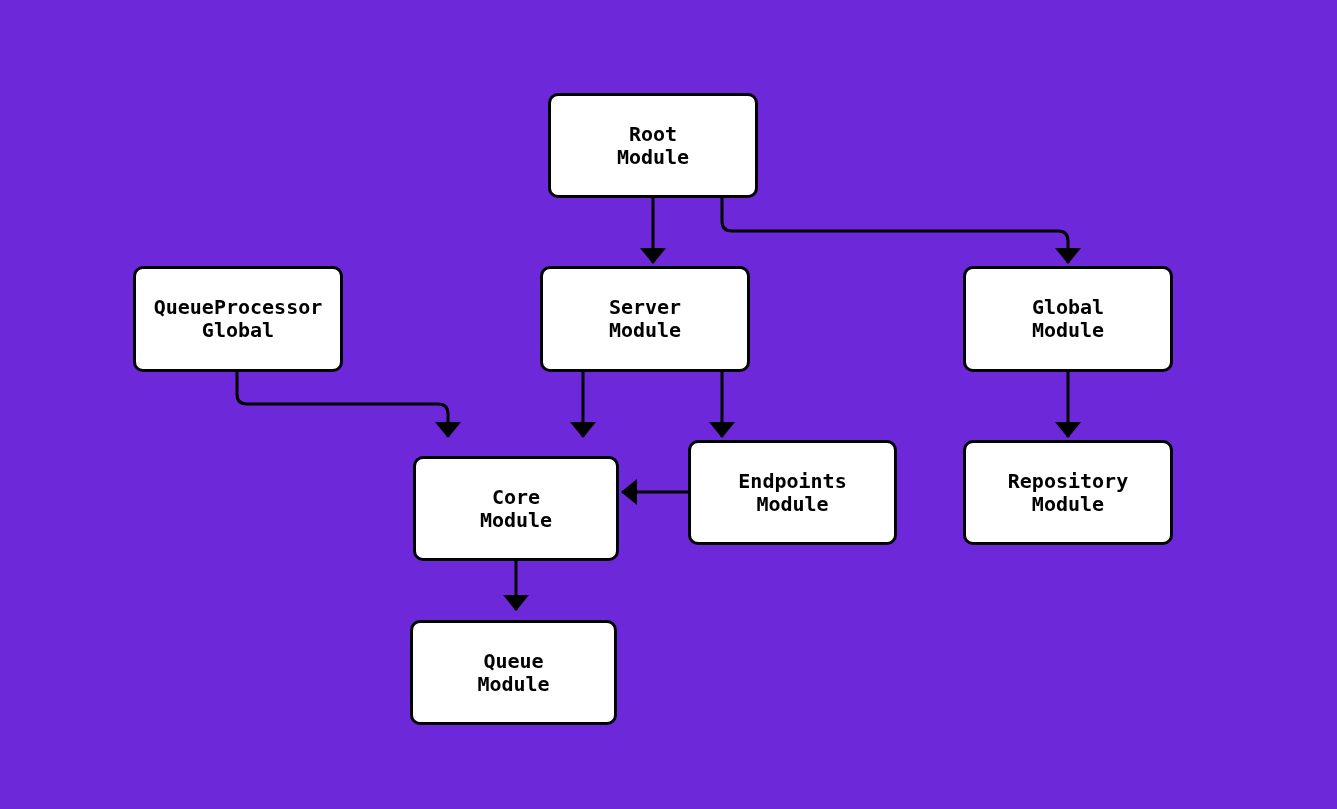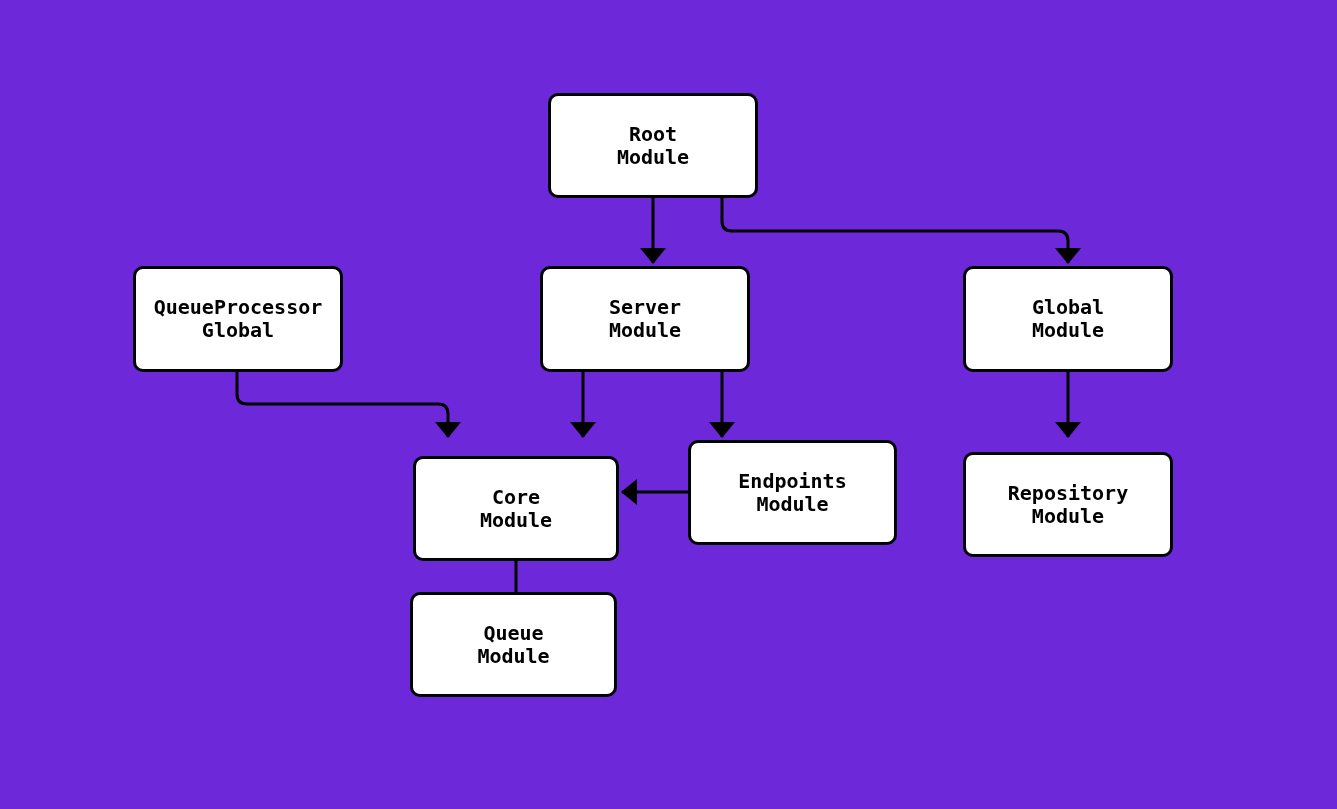--- a/index.html
+++ b/index.html
@@ -90,23 +90,23 @@
   <div class="node" style="left:413px; top:456px; width:206px; height:105px">
     <span class="label">Core
 Module</span>
   </div>
 
   <div class="node" style="left:688px; top:440px; width:209px; height:105px">
     <span class="label">Endpoints
 Module</span>
   </div>
 
-  <div class="node" style="left:963px; top:452px; width:210px; height:105px">
+  <div class="node" style="left:963px; top:440px; width:210px; height:105px">
     <span class="label">Repository
 Module</span>
   </div>
 
-  <div class="node" style="left:410px; top:592px; width:207px; height:105px">
+  <div class="node" style="left:410px; top:620px; width:207px; height:105px">
     <span class="label">Queue
 Module</span>
   </div>
 
 </div>
 
 </body></html>

